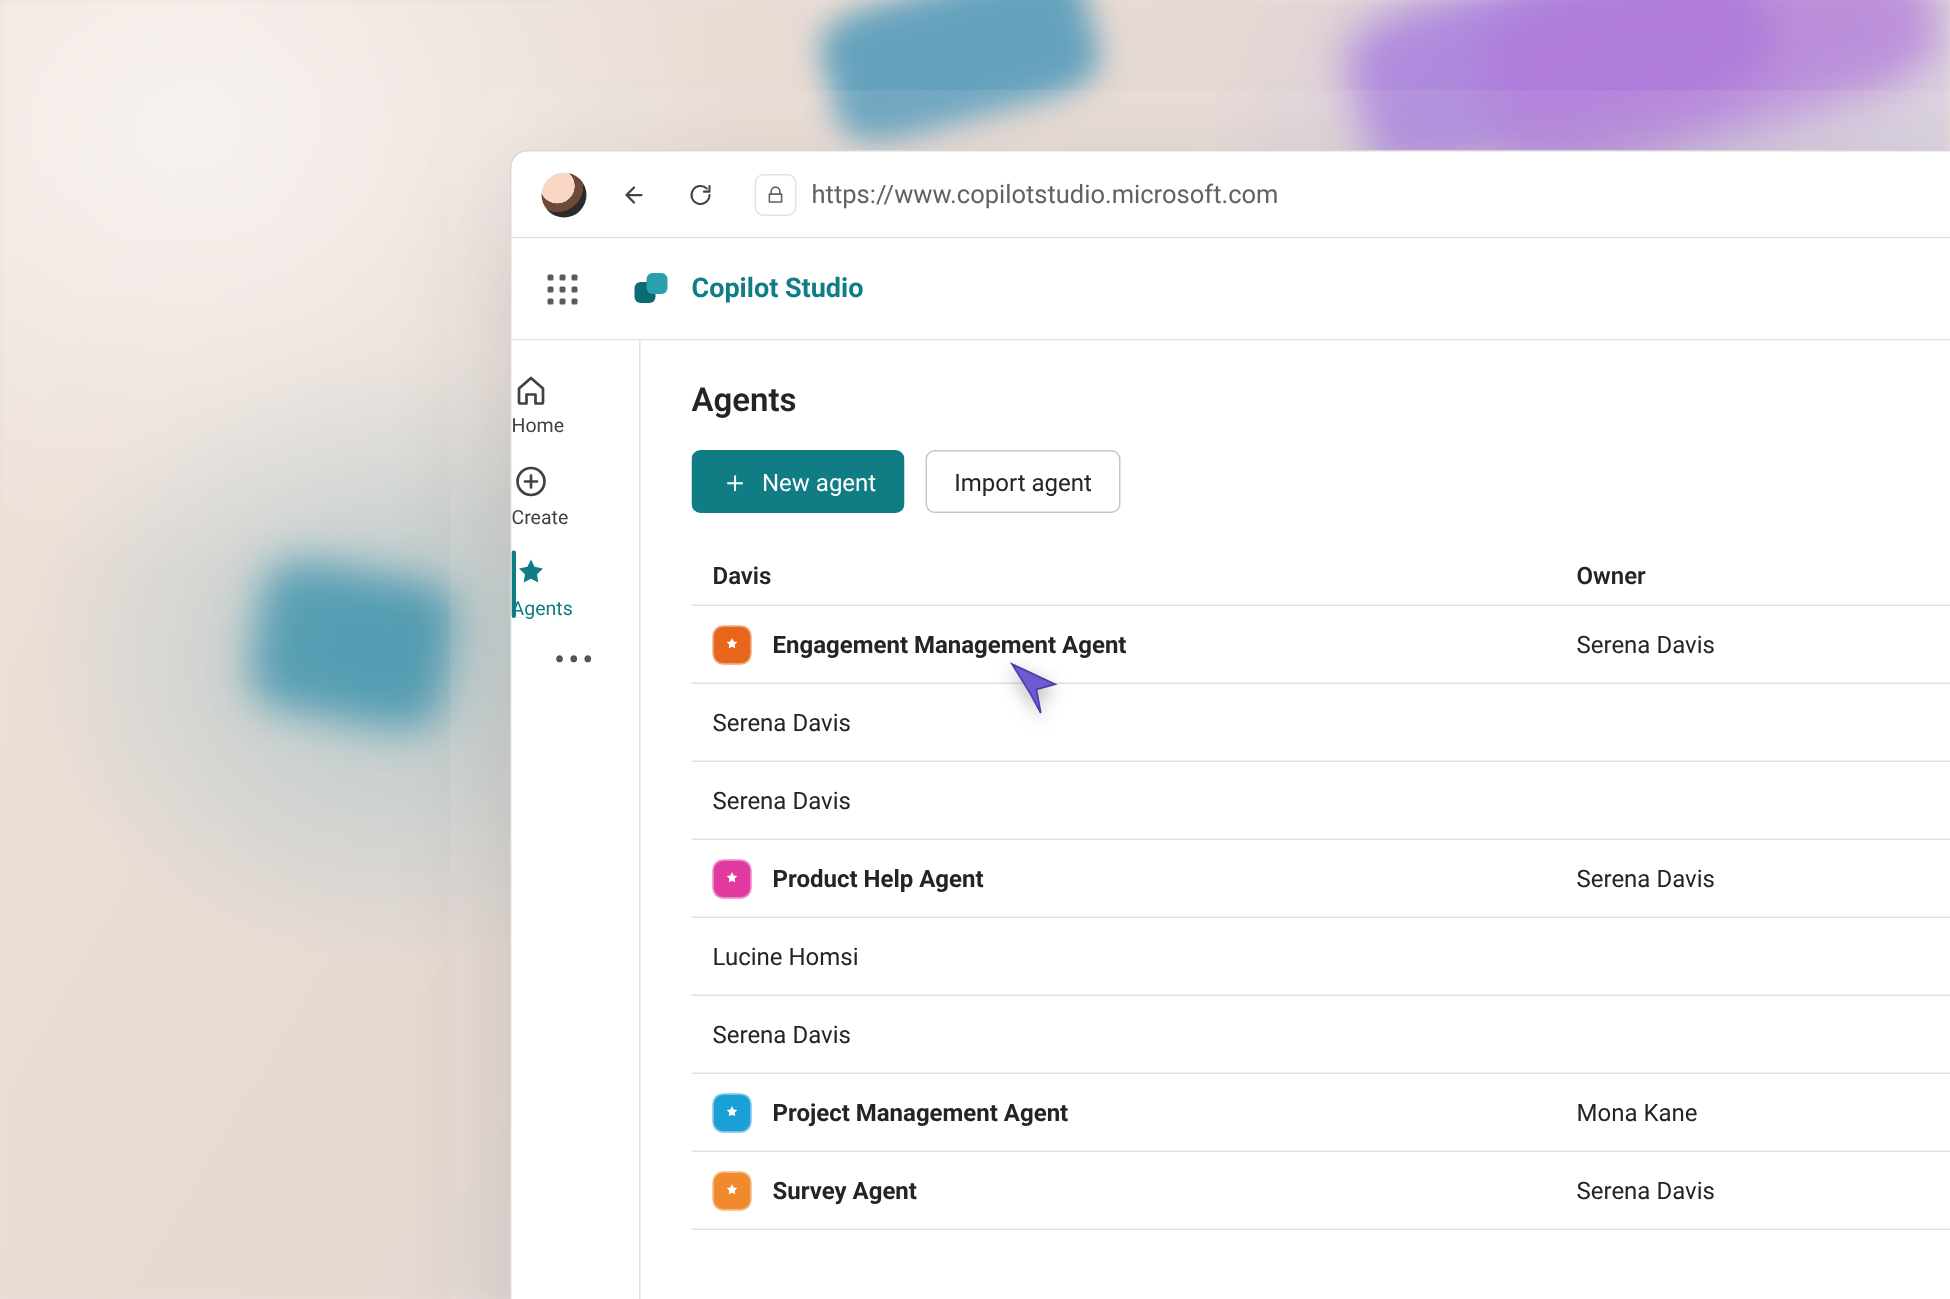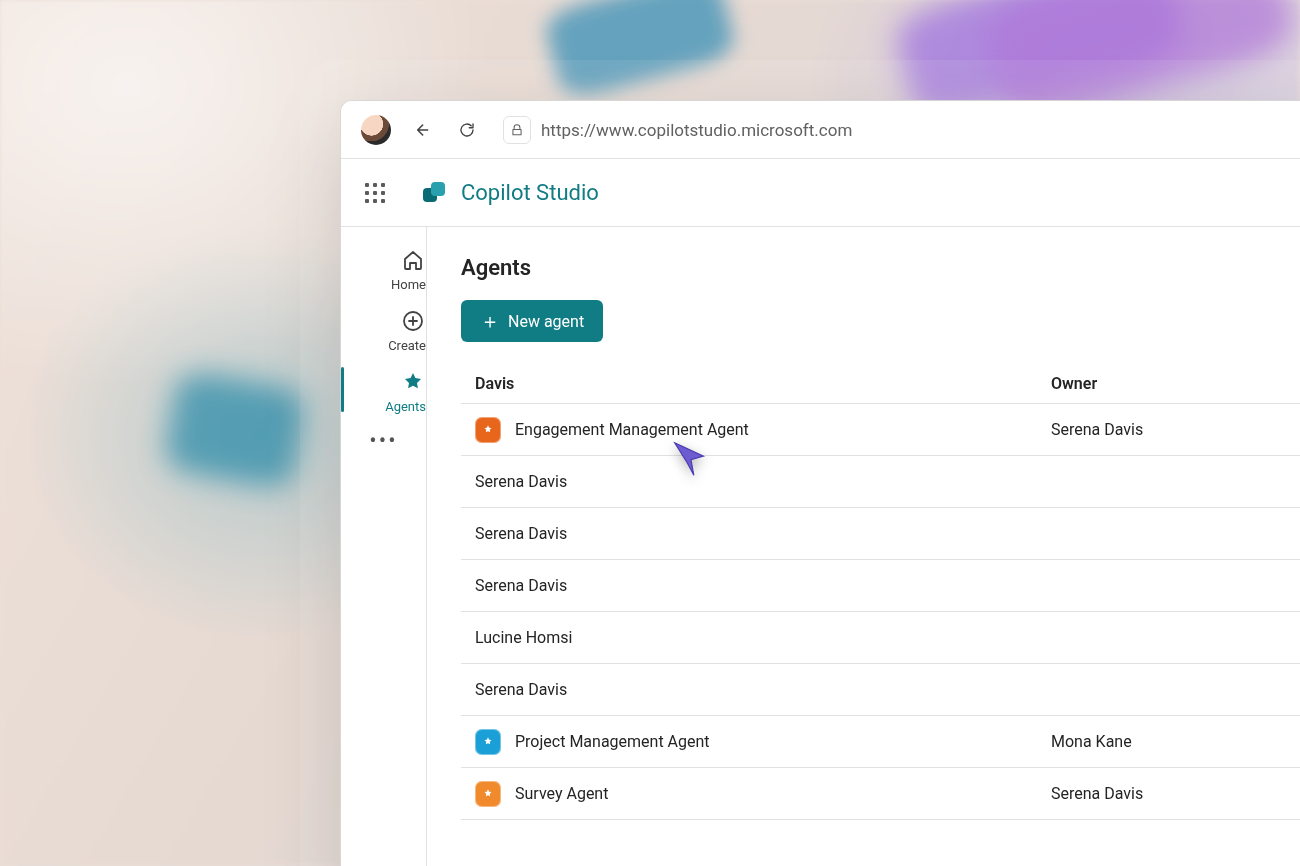--- a/index.html
+++ b/index.html
@@ -95,38 +95,38 @@
   .waffle span { width:4px; height:4px; background:#5b5b5b; border-radius:1px; }
   .brand { display:flex; align-items:center; gap:12px; margin-left:14px;}
   .brand-logo {
     width:30px; height:30px; position:relative;
   }
   .brand-logo::before, .brand-logo::after {
     content:""; position:absolute; border-radius:4px;
   }
   .brand-logo::before { left:4px; top:10px; width:14px; height:14px; background:#0a6b74; }
   .brand-logo::after  { left:12px; top:4px; width:14px; height:14px; background:#2aa0ae; }
-  .brand-title { font-size: 22px; font-weight:400; color: var(--teal); }
+  .brand-title { font-size: 18px; font-weight:700; color: var(--teal); }
 
   .app-body {
     position:absolute; top: calc(58px + var(--header-h)); left:0; right:0; bottom:0;
     display:flex;
     background:#fff;
   }
 
   .sidebar {
     width: var(--sidebar-w);
     border-right:1px solid var(--border);
     display:flex; flex-direction:column; align-items:center;
     padding-top: 10px;
     background:#fff;
   }
   .side-item {
     width:100%; padding:10px 0 6px 0;
-    display:flex; flex-direction:column; align-items:flex-end;
+    display:flex; flex-direction:column; align-items:flex-start;
     gap:4px;
     color: var(--nav-text);
     font-size: 13px;
     cursor:pointer;
     position:relative;
   }
   .side-item.active { color: var(--teal); }
   .side-item.active::before {
     content:""; position:absolute; left:0; top:8px; bottom:8px; width:3px;
     background: var(--teal); border-radius:2px;
@@ -159,21 +159,21 @@
   .grid-head {
     padding: 10px 14px; font-weight:600; color:#242424; font-size:16px;
   }
   .tbl { border-top:1px solid var(--border); }
   .row {
     min-height:52px;
     padding: 8px 14px;
     border-bottom:1px solid var(--border);
     cursor:pointer;
   }
-  .cell-name { display:flex; align-items:center; gap:14px; font-size:16px; color:#242424;}
+  .cell-name { display:flex; align-items:center; gap:14px; font-size:16px; color:#242424;font-weight:bold;}
   .cell-owner { font-size:16px; color:#242424;}
   .agent-ic {
     width:26px; height:26px; border-radius:7px;
     display:flex; align-items:center; justify-content:center;
     color:#fff; flex:0 0 26px;
     box-shadow: inset 0 0 0 1px rgba(255,255,255,.4);
   }
   .agent-ic svg { width:14px; height:14px; }
 
   
@@ -271,20 +271,23 @@
     </div>
 
     <div class="content" style="position:relative;">
       <div class="page-title">Agents</div>
 
       <div class="actions">
         <div class="btn primary">
           <span class="plus">＋</span>
           <span>New agent</span>
         </div>
+        <div class="btn secondary">
+          <span>Import agent</span>
+        </div>
       </div>
 
       <div class="grid-head">
         <div>Davis</div>
         <div>Owner</div>
       </div>
       <div class="tbl" id="tbl">
           <div class="row">
             <div class="cell-name">
               <span class="agent-ic" style="background:#e8661b">
@@ -296,20 +299,28 @@
             </div>
             <div class="cell-owner">Serena Davis</div>
           </div>
           <div class="row">
             <div class="cell-owner">Serena Davis</div>
           </div>
           <div class="row">
             <div class="cell-owner">Serena Davis</div>
           </div>
           <div class="row">
+            <div class="cell-name">
+              <span class="agent-ic" style="background:#e23aa0">
+                <svg viewBox="0 0 24 24">
+                  <path fill="#fff" d="M12 4l2 4 4 .6-3 3 .7 4.2L12 14l-3.7 1.8L9 11.6 6 8.6 10 8z"></path>
+                </svg>
+              </span>
+              <span>Product Help Agent</span>
+            </div>
             <div class="cell-owner">Serena Davis</div>
           </div>
           <div class="row">
             <div class="cell-owner">Lucine Homsi</div>
           </div>
           <div class="row">
             <div class="cell-owner">Serena Davis</div>
           </div>
           <div class="row">
             <div class="cell-name">

